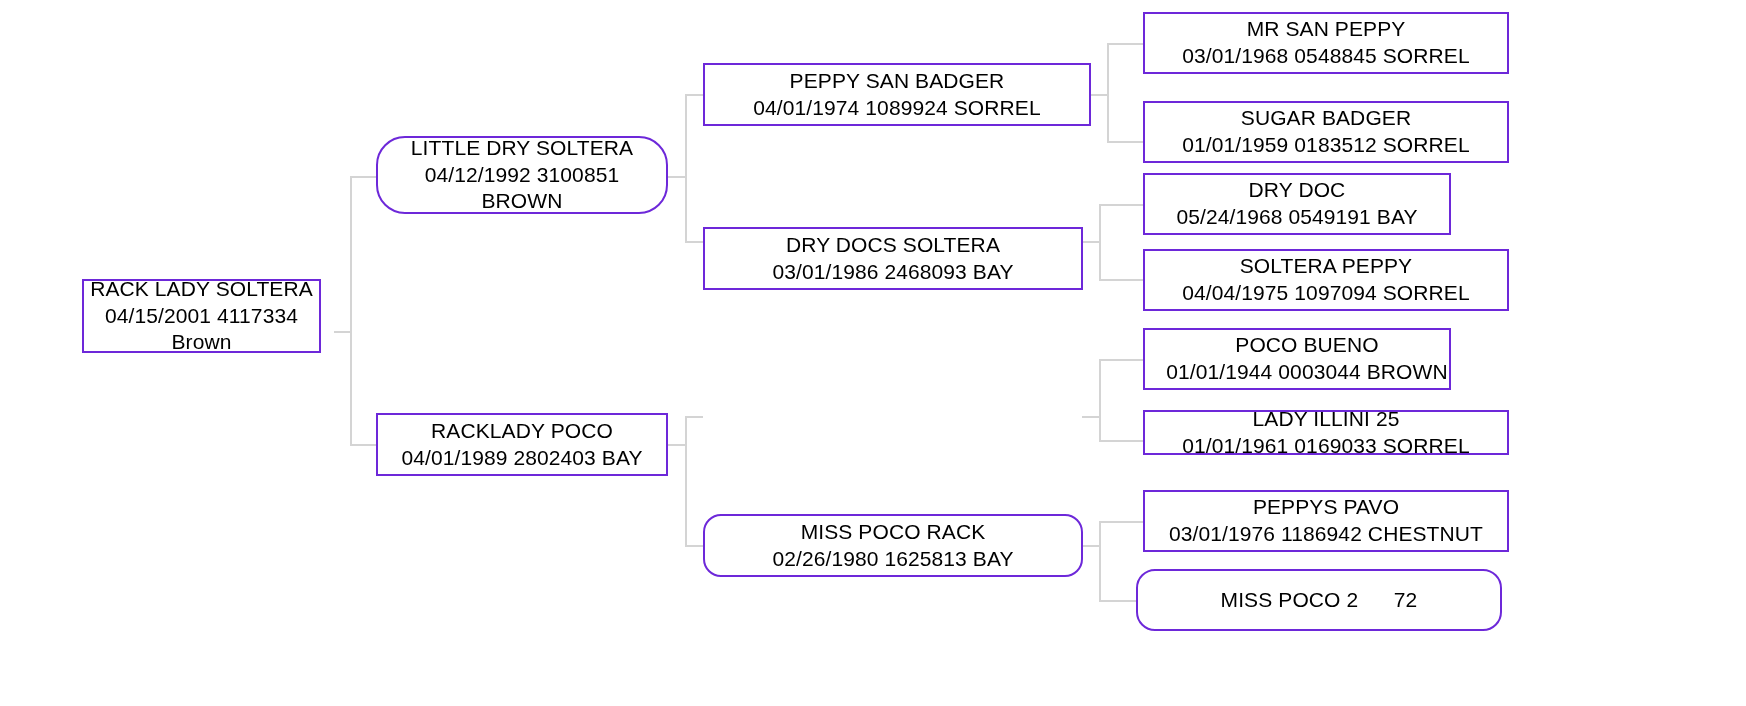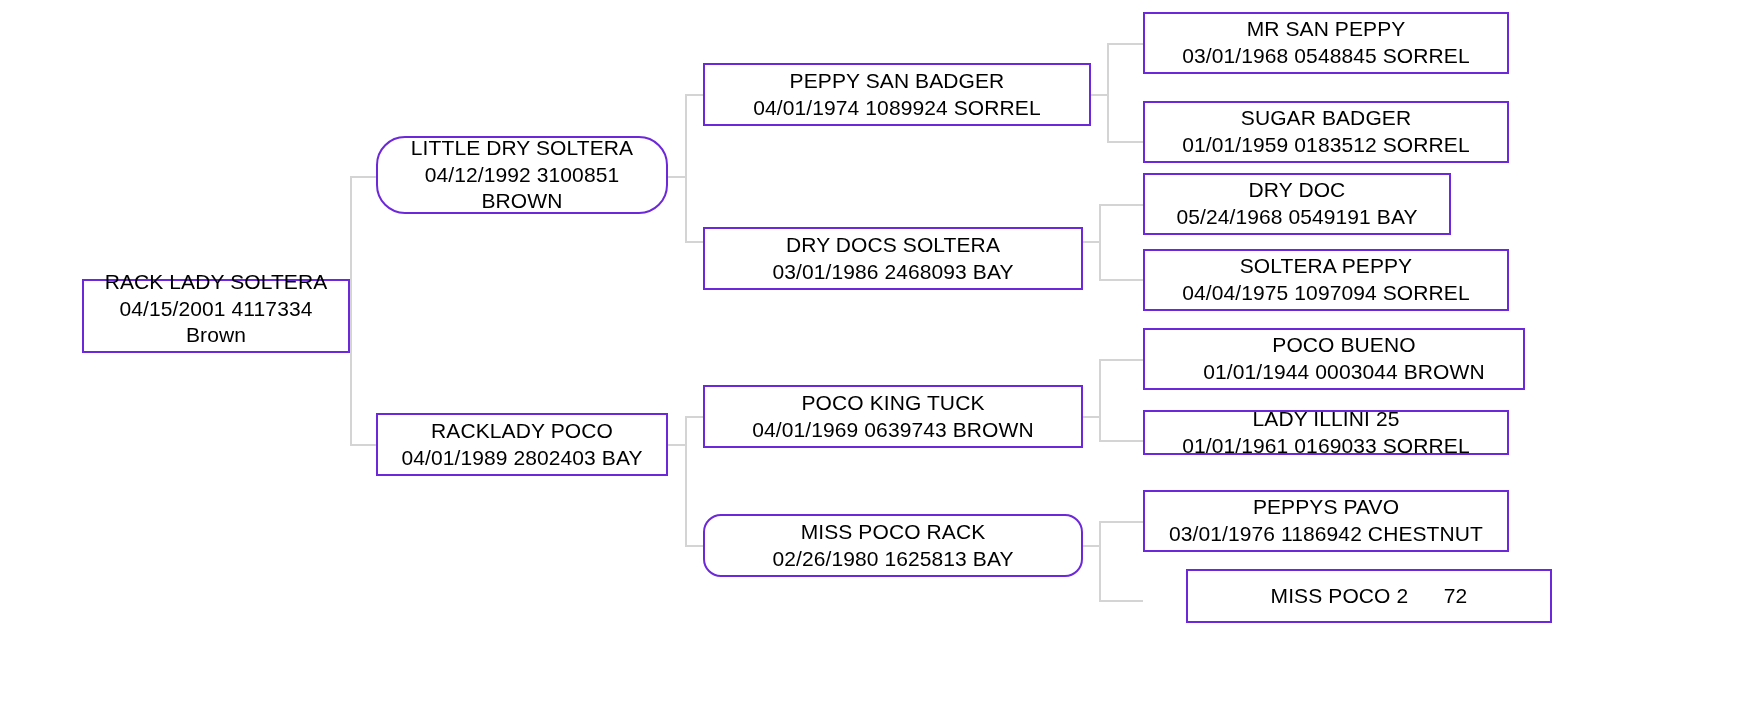--- a/index.html
+++ b/index.html
@@ -87,21 +87,21 @@
   <div class="vline" style="left:1099px; top:416px; height:26px;"></div>
   <div class="hline" style="left:1099px; top:359px; width:44px;"></div>
   <div class="hline" style="left:1099px; top:440px; width:44px;"></div>
 
   <div class="hline" style="left:1082px; top:545px; width:18px;"></div>
   <div class="vline" style="left:1099px; top:521px; height:26px;"></div>
   <div class="vline" style="left:1099px; top:545px; height:57px;"></div>
   <div class="hline" style="left:1099px; top:521px; width:44px;"></div>
   <div class="hline" style="left:1099px; top:600px; width:44px;"></div>
 
-  <div class="node" style="left:82px; top:279px; width:268px; height:74px;justify-content:flex-end;">
+  <div class="node" style="left:82px; top:279px; width:239px; height:74px;">
     <span class="ln">RACK LADY SOLTERA</span>
     <span class="ln">04/15/2001 4117334</span>
     <span class="ln">Brown</span>
   </div>
 
   <div class="node" style="left:376px; top:136px; width:292px; height:78px;border-radius:29px;">
     <span class="ln">LITTLE DRY SOLTERA</span>
     <span class="ln">04/12/1992 3100851</span>
     <span class="ln">BROWN</span>
   </div>
@@ -114,24 +114,20 @@
   <div class="node" style="left:703px; top:63px; width:388px; height:63px;">
     <span class="ln">PEPPY SAN BADGER</span>
     <span class="ln">04/01/1974 1089924 SORREL</span>
   </div>
 
   <div class="node" style="left:703px; top:210px; width:380px; height:63px;margin-top:17px;">
     <span class="ln">DRY DOCS SOLTERA</span>
     <span class="ln">03/01/1986 2468093 BAY</span>
   </div>
 
-  <div class="node" style="left:703px; top:385px; width:380px; height:63px;">
-    <span class="ln">POCO KING TUCK</span>
-    <span class="ln">04/01/1969 0639743 BROWN</span>
-  </div>
 
   <div class="node" style="left:703px; top:514px; width:380px; height:63px;border-radius:18px;">
     <span class="ln">MISS POCO RACK</span>
     <span class="ln">02/26/1980 1625813 BAY</span>
   </div>
 
   <div class="node" style="left:1143px; top:12px; width:366px; height:62px;">
     <span class="ln">MR SAN PEPPY</span>
     <span class="ln">03/01/1968 0548845 SORREL</span>
   </div>
@@ -144,32 +140,32 @@
   <div class="node" style="left:1143px; top:173px; width:308px; height:62px;">
     <span class="ln">DRY DOC</span>
     <span class="ln">05/24/1968 0549191 BAY</span>
   </div>
 
   <div class="node" style="left:1143px; top:249px; width:366px; height:62px;">
     <span class="ln">SOLTERA PEPPY</span>
     <span class="ln">04/04/1975 1097094 SORREL</span>
   </div>
 
-  <div class="node" style="left:1143px; top:328px; width:382px; height:62px;padding-left:24px;">
+  <div class="node" style="left:1143px; top:328px; width:308px; height:62px;padding-left:24px;">
     <span class="ln">POCO BUENO</span>
     <span class="ln">01/01/1944 0003044 BROWN</span>
   </div>
 
   <div class="node" style="left:1143px; top:410px; width:366px; height:45px;">
     <span class="ln">LADY ILLINI 25</span>
     <span class="ln">01/01/1961 0169033 SORREL</span>
   </div>
 
   <div class="node" style="left:1143px; top:490px; width:366px; height:62px;">
     <span class="ln">PEPPYS PAVO</span>
     <span class="ln">03/01/1976 1186942 CHESTNUT</span>
   </div>
 
-  <div class="node" style="left:1186px; top:569px; width:366px; height:54px;">
+  <div class="node" style="left:1136px; top:569px; width:366px; height:62px;border-radius:19px;">
     <span class="ln">MISS POCO 2      72</span>
   </div>
 
 </div>
 
 </body></html>

